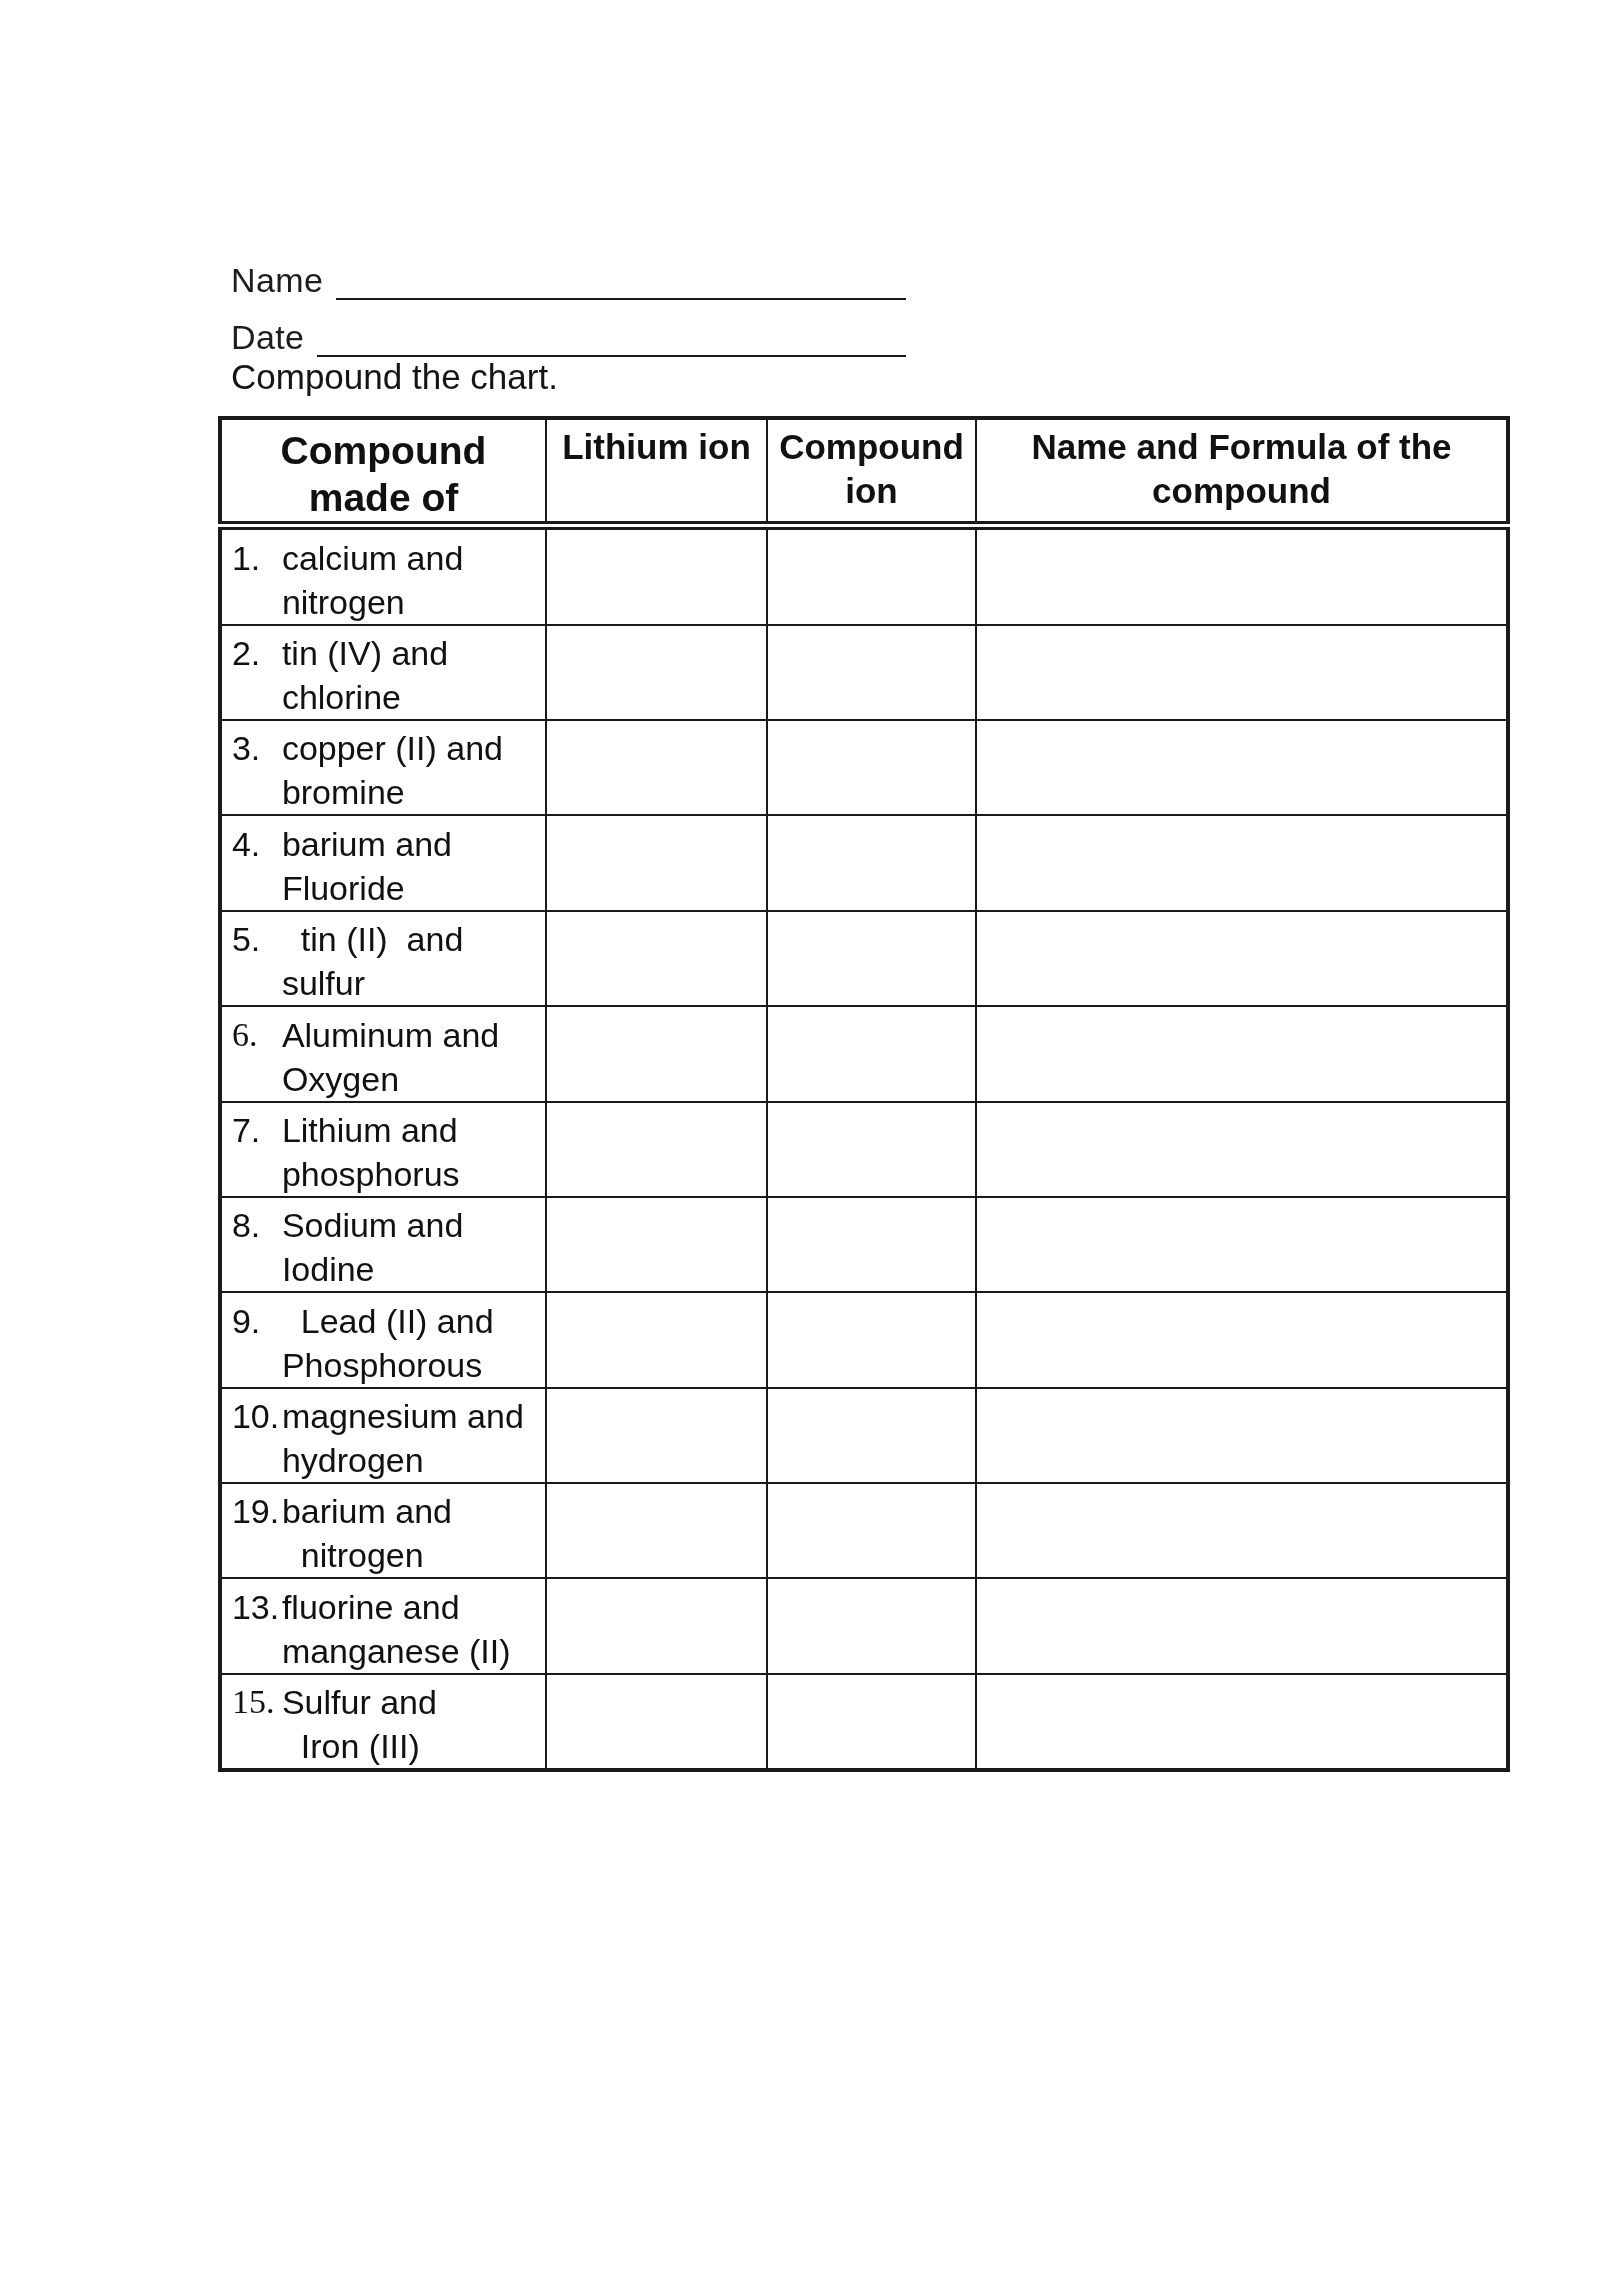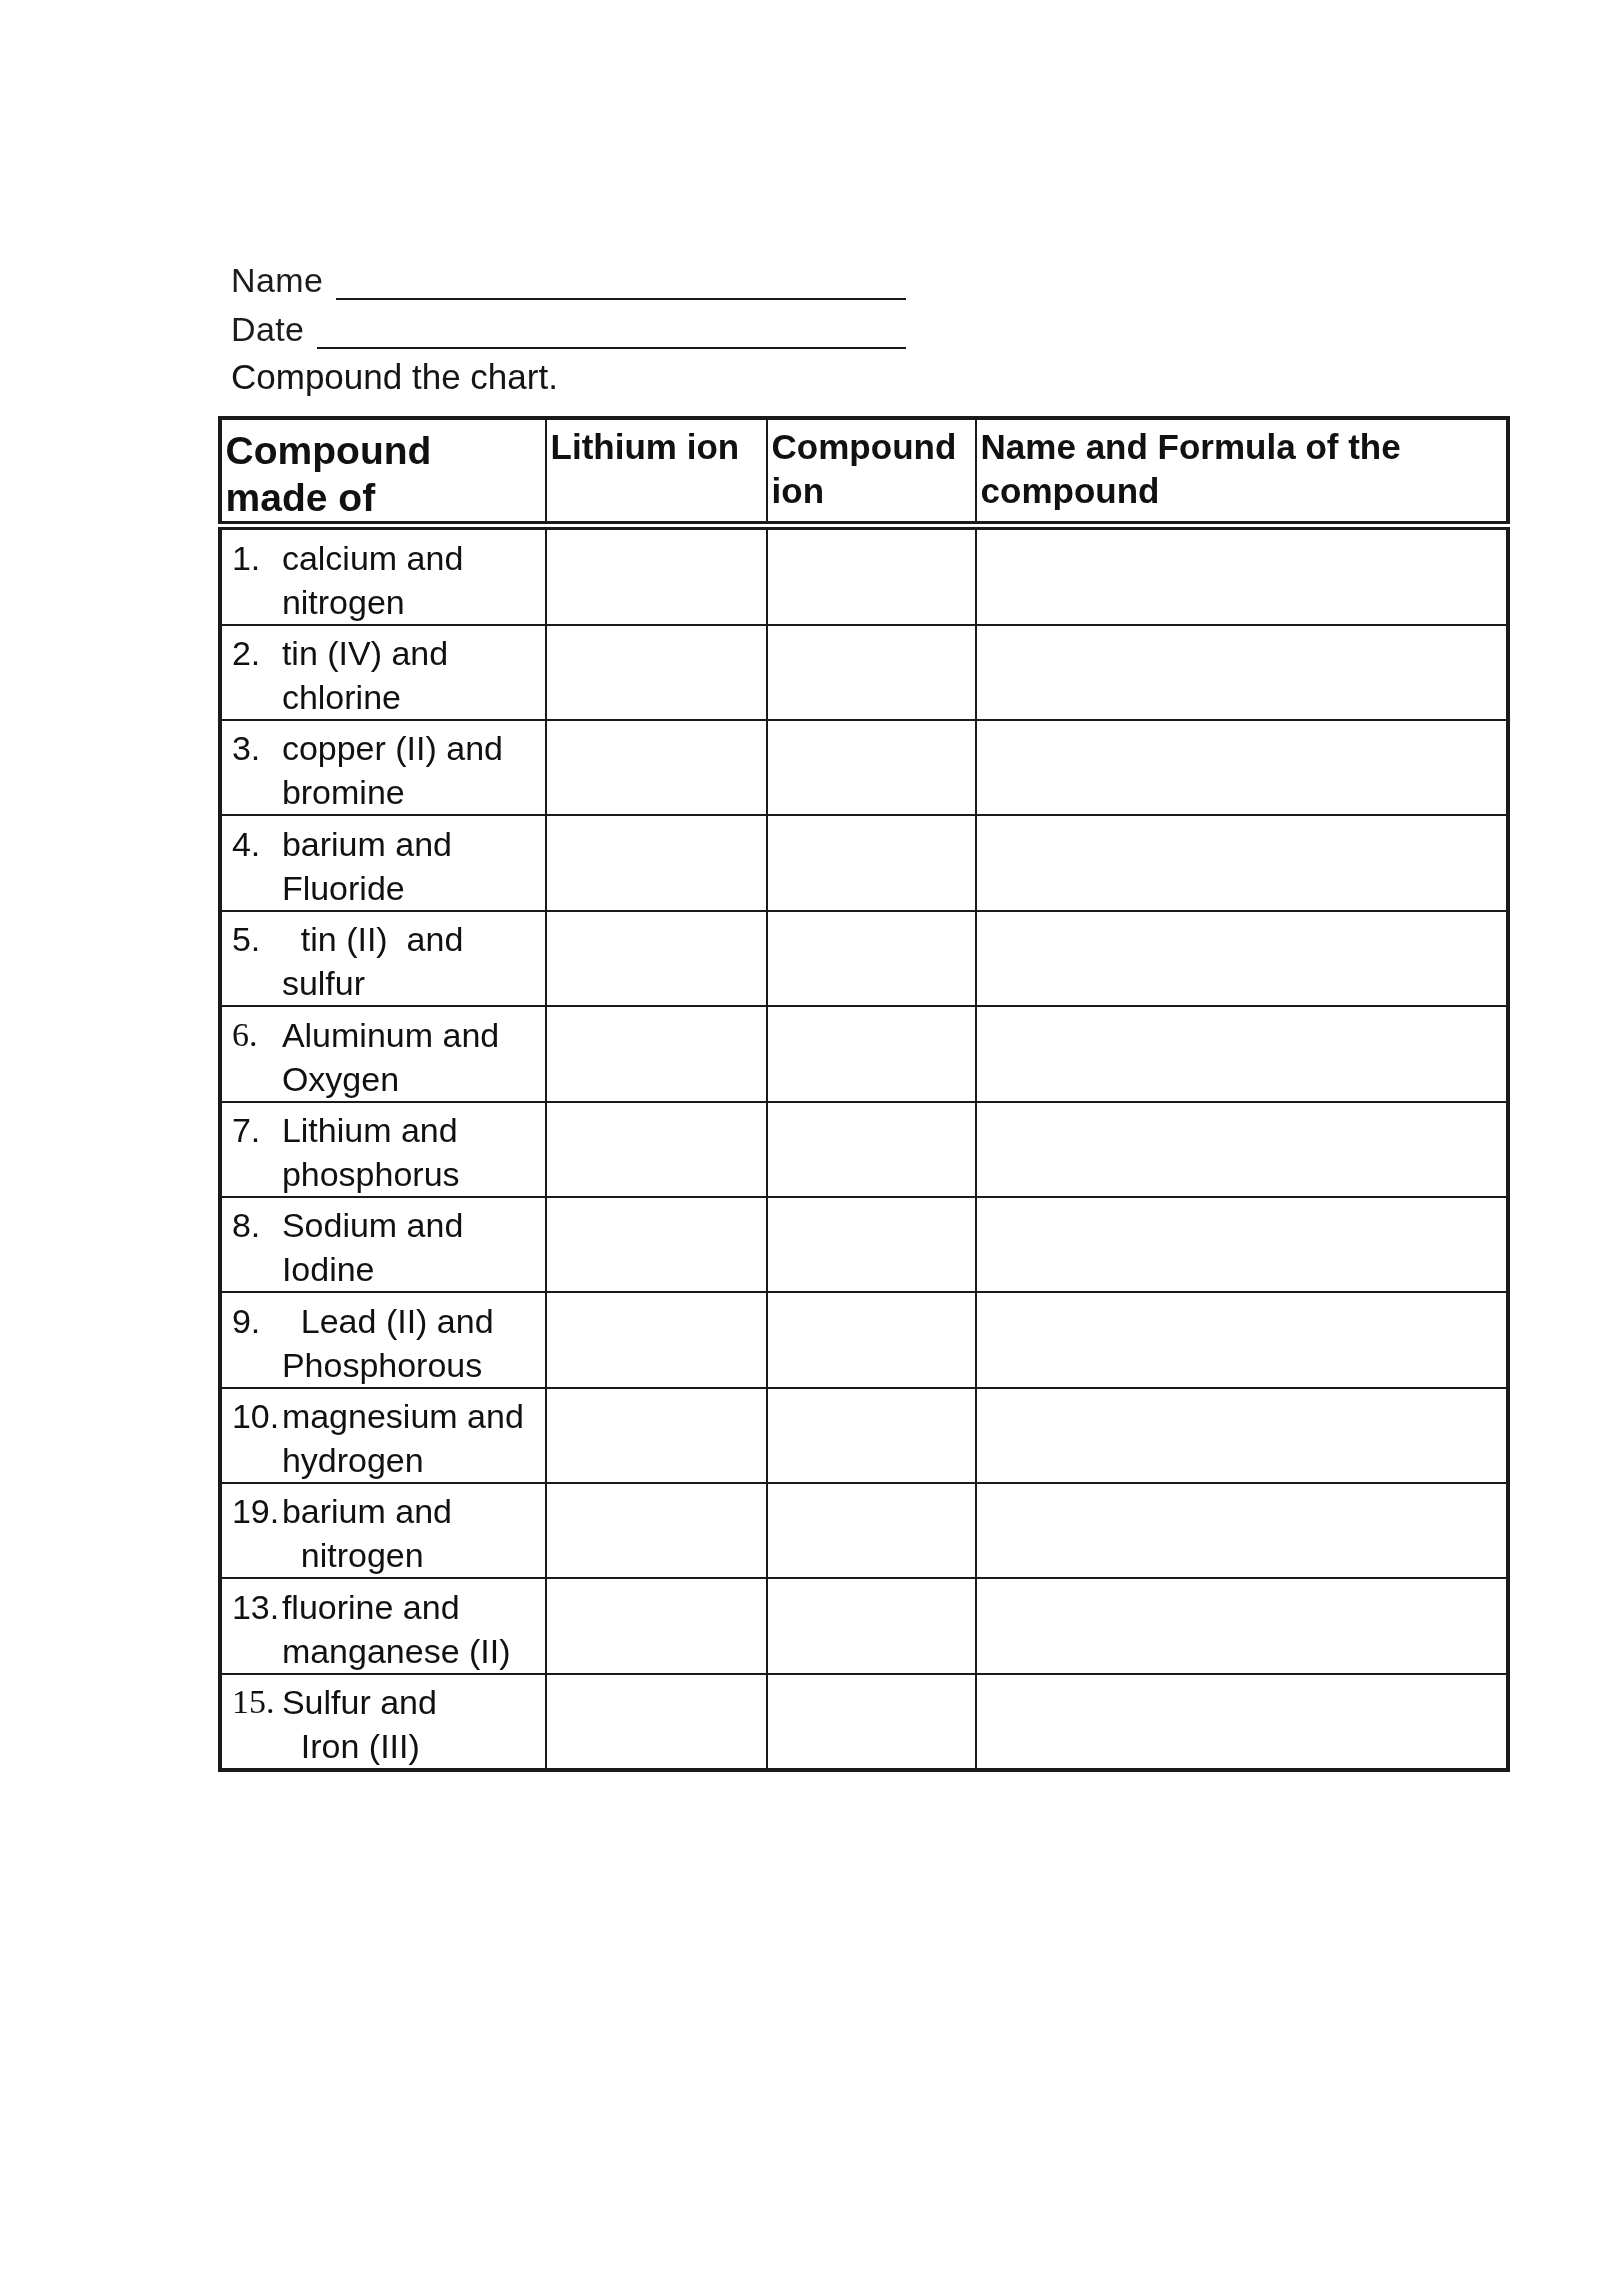--- a/index.html
+++ b/index.html
@@ -27,21 +27,21 @@
   .fields-right {
     position: absolute;
     left: 1005px;
     top: 261px;
     width: 296px;
   }
   .field-row {
     display: flex;
     align-items: flex-end;
     height: 39px;
-    margin-bottom: 10px;
+    margin-bottom: 18px;
   }
   .field-label {
     font-size: 34px;
     line-height: 39px;
     letter-spacing: 0.4px;
     color: #1d1d1d;
     white-space: pre;
   }
   .blank-line {
     flex: 1;
@@ -73,21 +73,21 @@
   table.chart col.c1 { width: 326px; }
   table.chart col.c2 { width: 221px; }
   table.chart col.c3 { width: 209px; }
   table.chart col.c4 { width: 532px; }
 
   table.chart th {
     border: 2.7px solid #1a1a1a;
     border-bottom: 9px double #1a1a1a;
     height: 92px;
     vertical-align: top;
-    text-align: left;
+    text-align: center;
     font-weight: bold;
     font-size: 35px;
     line-height: 44px;
     padding: 5.4px 3.6px 0 3.6px;
     white-space: pre-wrap;
   }
   table.chart th.th-compound {
     font-size: 39px;
     line-height: 47px;
     padding-top: 7.2px;

